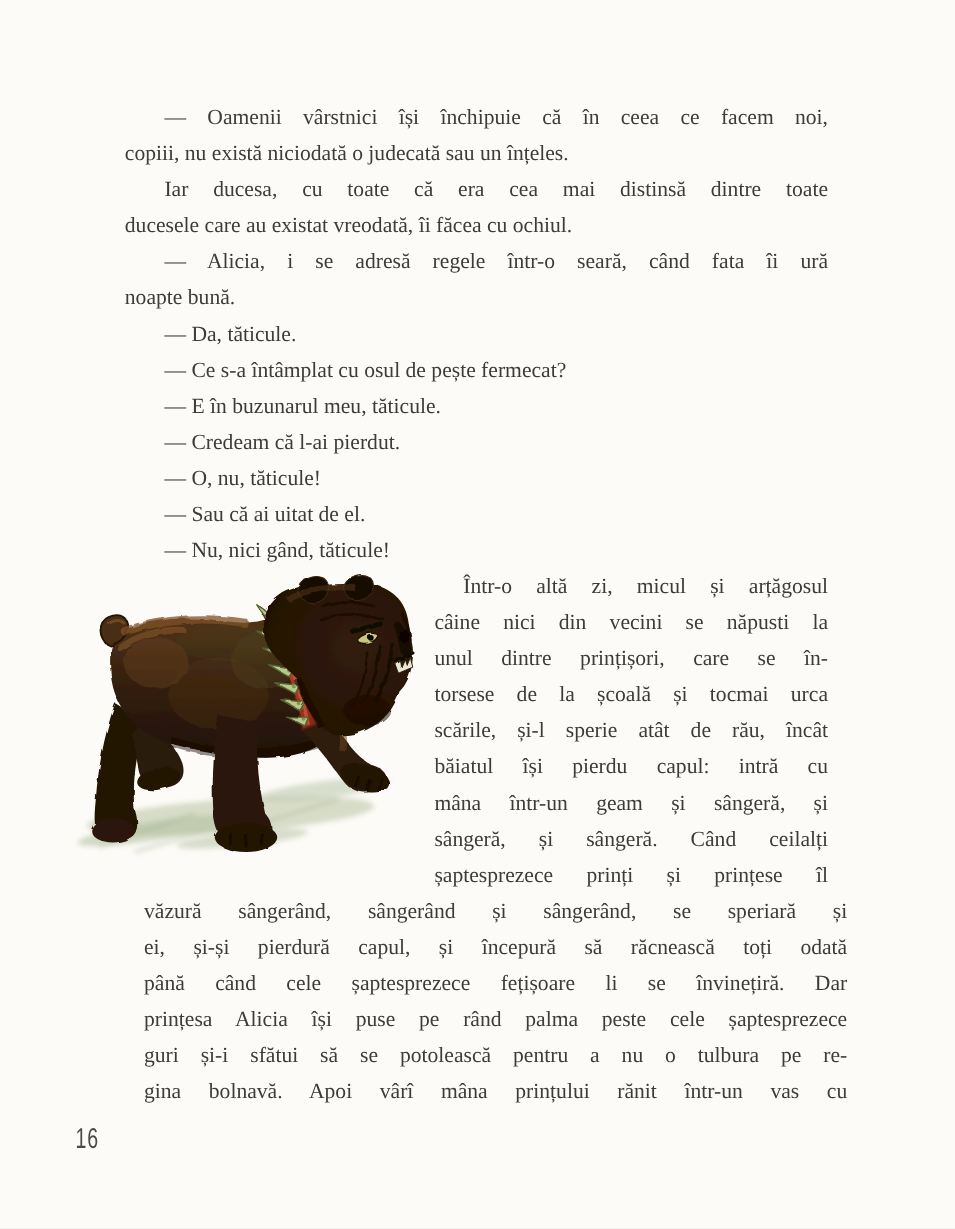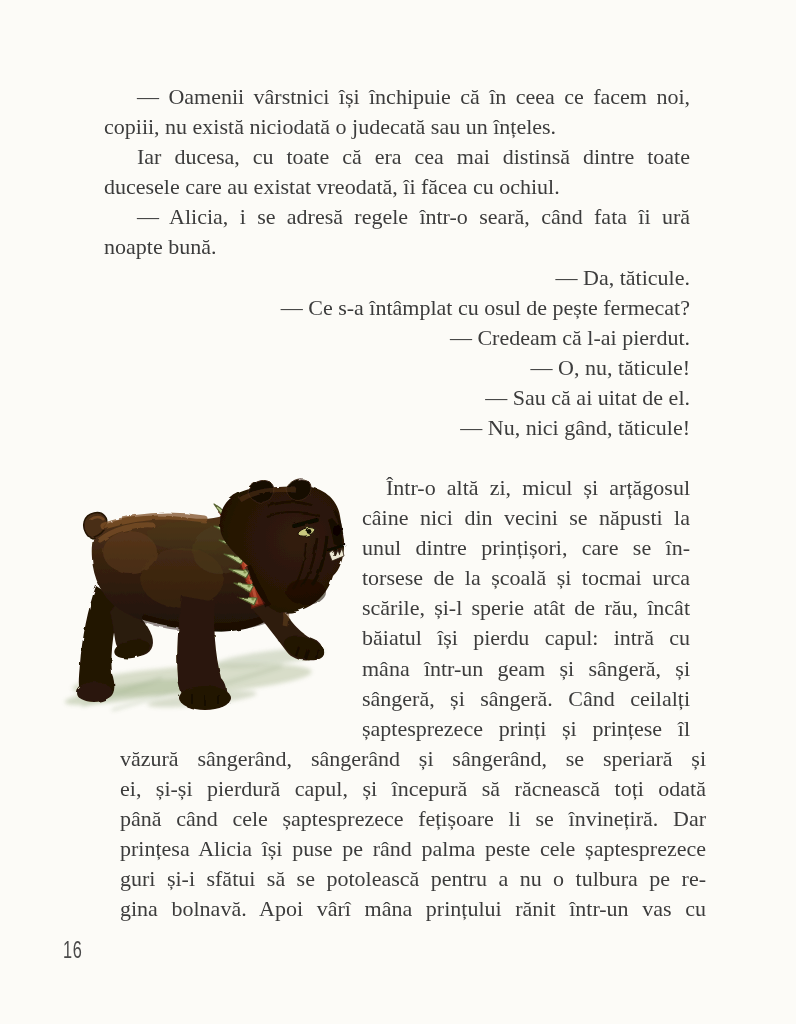--- a/index.html
+++ b/index.html
@@ -5,26 +5,26 @@
   * { margin:0; padding:0; box-sizing:border-box; }
   html,body { background:#e8e8e8; }
   .page {
     position:relative;
     width:796px; height:1024px;
     background:#fcfbf7;
     font-family:"Liberation Serif", serif;
     color:#3c3c3c;
     overflow:hidden;
   }
-  .text-block { position:absolute; font-size:22px; line-height:30.1px; }
+  .text-block { position:absolute; font-size:18px; line-height:30.1px; }
   .block-a { left:104px; top:82px;  width:586px; }
   .block-b { left:362px; top:473px; width:328px; }
   .block-c { left:120px; top:744px; width:586px; }
   .ln   { height:30.1px; overflow:hidden; text-align:left; }
-  .ind  { text-indent:33px;text-align:right; }
+  .ind  { text-indent:33px; }
   .ind2 { text-indent:24px; }
   .jst  { text-align:justify; text-align-last:justify; }
   .figure-dog {
     position:absolute; left:42px; top:478px;
     width:305px; height:240px;
   }
   .page-number {
     position:absolute; left:63px; top:936px;
     font-family:"Liberation Sans", sans-serif;
     font-size:24px; color:#4a4a4a;
@@ -39,20 +39,21 @@
 
   <div class="text-block block-a">
     <div class="ln ind jst">— Oamenii vârstnici își închipuie că în ceea ce facem noi,</div>
     <div class="ln">copiii, nu există niciodată o judecată sau un înțeles.</div>
     <div class="ln ind jst">Iar ducesa, cu toate că era cea mai distinsă dintre toate</div>
     <div class="ln">ducesele care au existat vreodată, îi făcea cu ochiul.</div>
     <div class="ln ind jst">— Alicia, i se adresă regele într-o seară, când fata îi ură</div>
     <div class="ln">noapte bună.</div>
     <div class="ln ind">— Da, tăticule.</div>
     <div class="ln ind">— Ce s-a întâmplat cu osul de pește fermecat?</div>
+    <div class="ln ind">— E în buzunarul meu, tăticule.</div>
     <div class="ln ind">— Credeam că l-ai pierdut.</div>
     <div class="ln ind">— O, nu, tăticule!</div>
     <div class="ln ind">— Sau că ai uitat de el.</div>
     <div class="ln ind">— Nu, nici gând, tăticule!</div>
   </div>
 
   <figure class="figure-dog">
     <svg width="305" height="240" viewBox="0 0 305 240">
       <defs>
         <linearGradient id="furB" x1="0" y1="0" x2="0" y2="1">

